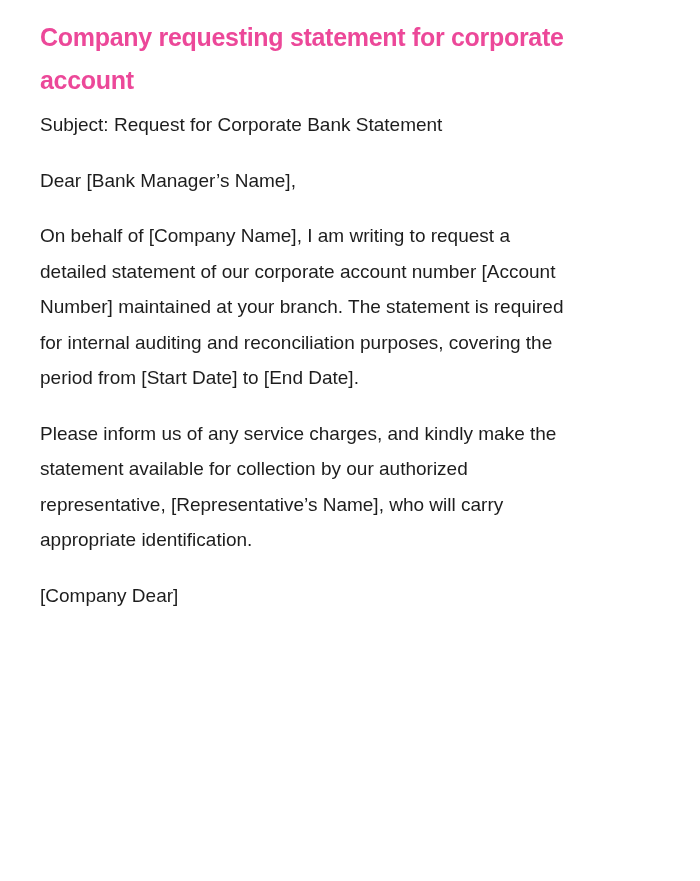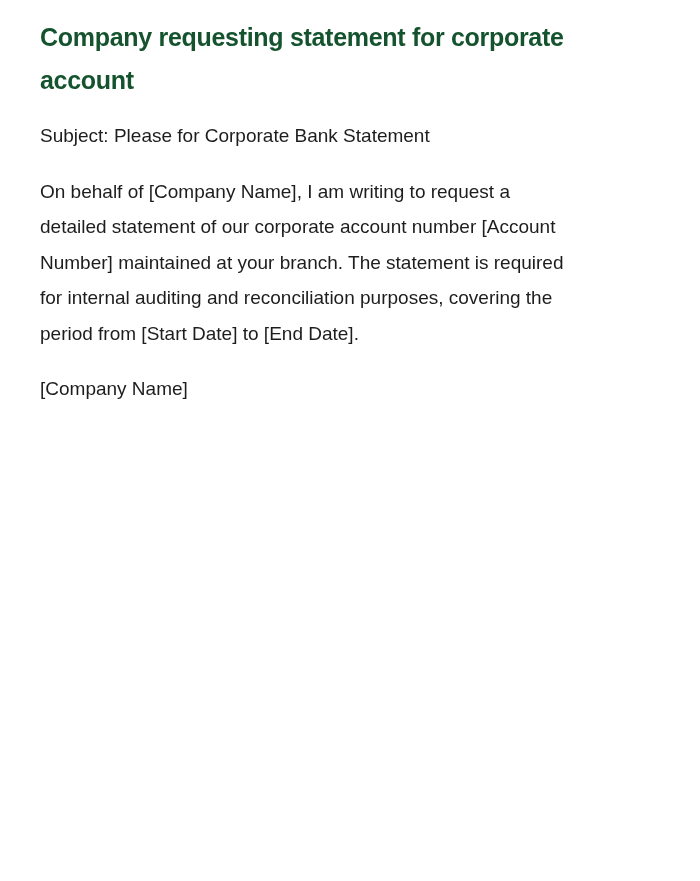--- a/index.html
+++ b/index.html
@@ -17,48 +17,53 @@
   }
   .page {
     padding: 0 40px;
     width: 700px;
     box-sizing: border-box;
   }
   h1.doc-title {
     font-size: 25px;
     line-height: 43px;
     font-weight: 700;
-    color: #14532d;
+    color: #ec4899;
     letter-spacing: -0.3px;
-    margin: 16px 0 16px 0;
+    margin: 16px 0 5px 0;
     white-space: pre-line;
   }
   p.doc-line {
     font-size: 19px;
     line-height: 35.5px;
     margin: 0 0 20px 0;
     white-space: pre-line;
     color: #1d1d1d;
   }
 </style>
 </head>
 <body>
 
 <div class="page">
   <h1 class="doc-title">Company requesting statement for corporate
 account</h1>
 
-  <p class="doc-line">Subject: Please for Corporate Bank Statement</p>
+  <p class="doc-line">Subject: Request for Corporate Bank Statement</p>
 
+  <p class="doc-line">Dear [Bank Manager’s Name],</p>
 
   <p class="doc-line">On behalf of [Company Name], I am writing to request a
 detailed statement of our corporate account number [Account
 Number] maintained at your branch. The statement is required
 for internal auditing and reconciliation purposes, covering the
 period from [Start Date] to [End Date].</p>
 
+  <p class="doc-line">Please inform us of any service charges, and kindly make the
+statement available for collection by our authorized
+representative, [Representative’s Name], who will carry
+appropriate identification.</p>
 
 
 
 
 
-  <p class="doc-line">[Company Name]</p>
+  <p class="doc-line">[Company Dear]</p>
 </div>
 
 </body></html>

